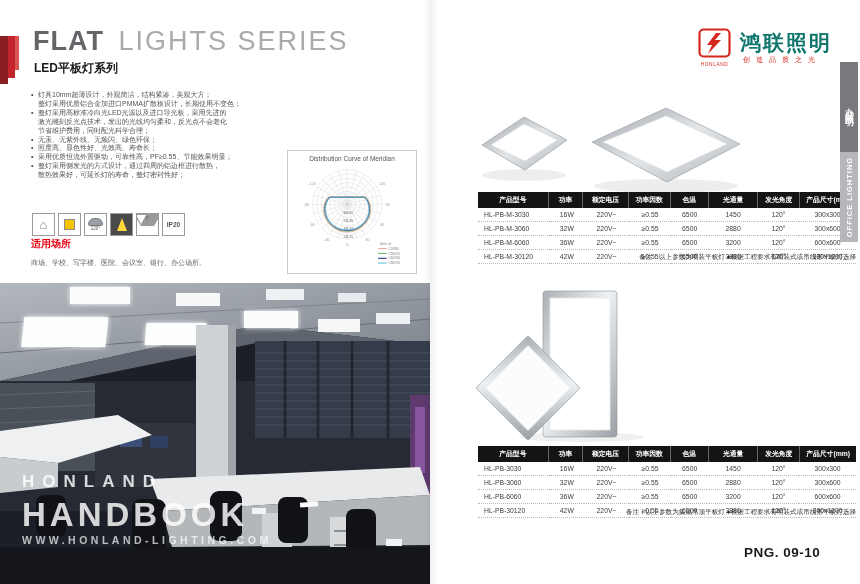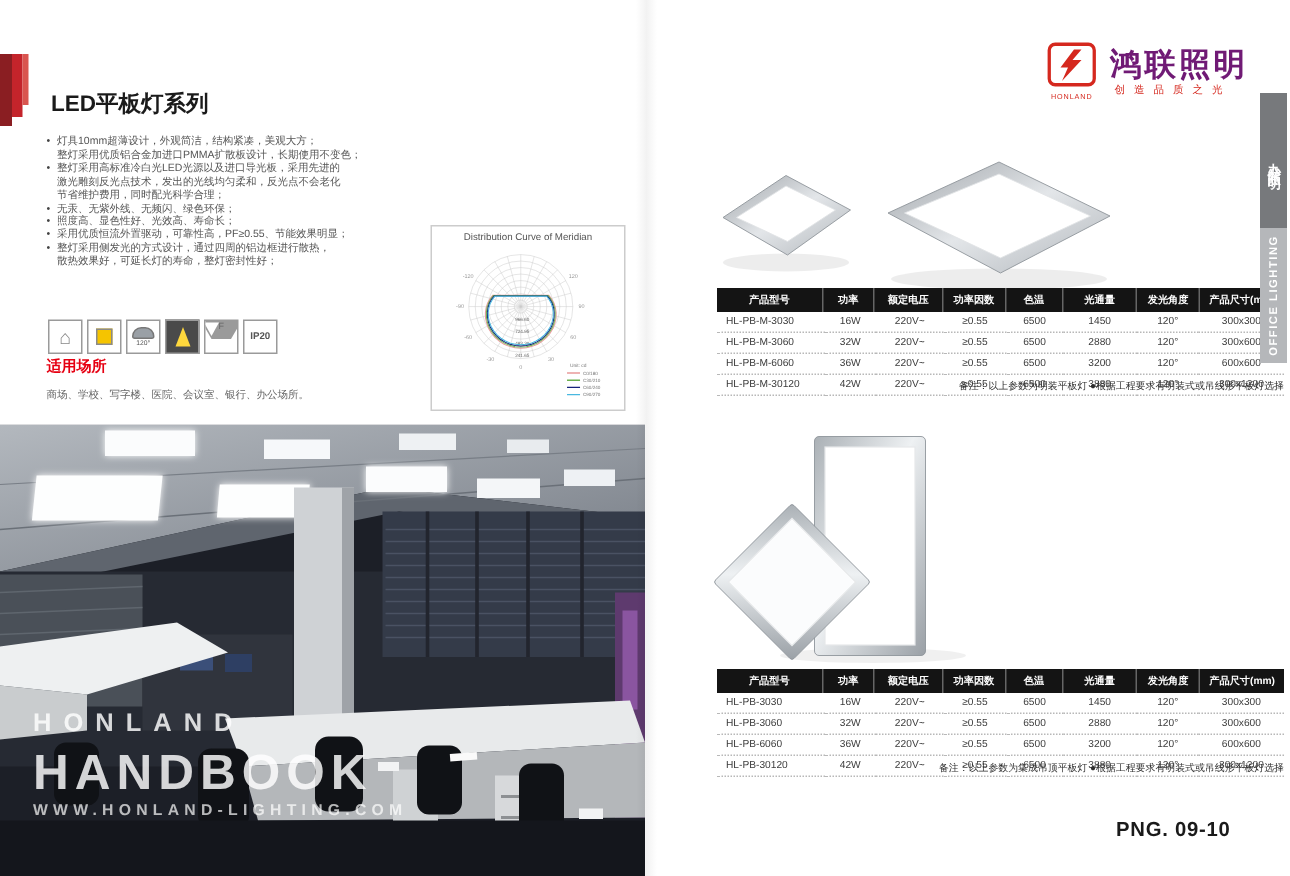--- a/index.html
+++ b/index.html
@@ -7,21 +7,21 @@
         font-family:"Liberation Sans","DejaVu Sans",sans-serif;}
   
   .red-bars{position:absolute;left:0;top:36px;display:flex;align-items:flex-start;}
   .red-bars span{display:block;}
   .rb1{width:8px;height:48px;background:#8a1e22;}
   .rb2{width:7px;height:42px;background:#c4242b;}
   .rb3{width:4px;height:34px;background:#d9554f;}
   .title-row{position:absolute;left:33px;top:26px;font-size:27px;letter-spacing:1px;white-space:nowrap;}
   .title-bold{font-weight:700;color:#636569;}
   .title-light{font-weight:400;color:#a8aaad;letter-spacing:2px;margin-left:6px;}
-  .title-cn{position:absolute;left:34px;top:60px;font-size:15px;font-weight:700;color:#1a1a1a;}
+  .title-cn{position:absolute;left:34px;top:60px;font-size:12px;font-weight:700;color:#1a1a1a;}
   
   .features{position:absolute;left:31px;top:91px;width:250px;}
   .feat-line{display:flex;font-size:7px;line-height:8.9px;color:#555;}
   .feat-line .bullet{width:7px;color:#444;}
   
   .icon-row{position:absolute;left:32px;top:213px;display:flex;gap:3px;}
   .icon-box{width:21px;height:21px;border:1px solid #9a9a9a;background:#fff;position:relative;
             display:flex;align-items:center;justify-content:center;flex-direction:column;overflow:hidden;}
   .icon-box .cap{font-size:4.5px;color:#555;line-height:5px;}
   .house-glyph{font-size:13px;color:#888;line-height:13px;}
@@ -44,21 +44,21 @@
   .curve-title{font-size:6.5px;color:#555;text-align:center;margin-top:4px;}
   .curve-box svg{display:block;margin:0 auto;}
   
   .photo{position:absolute;left:0;top:283px;width:430px;height:301px;overflow:hidden;}
   .overlay{position:absolute;left:22px;top:189px;color:rgba(255,255,255,0.82);z-index:5;}
   .ov1{font-size:17px;letter-spacing:8px;font-weight:600;}
   .ov2{font-size:33px;letter-spacing:4px;font-weight:700;line-height:34px;margin-top:6px;}
   .ov-url{font-size:10.5px;letter-spacing:3.5px;font-weight:600;margin-top:2px;color:rgba(255,255,255,0.7);}
   
   .logo-wrap{position:absolute;left:698px;top:28px;display:flex;align-items:flex-start;}
-  .brand-cn{position:absolute;left:740px;top:29px;font-size:21px;font-weight:900;color:#701a75;letter-spacing:2px;text-align:center;}
+  .brand-cn{position:absolute;left:740px;top:29px;font-size:21px;font-weight:900;color:#0f766e;letter-spacing:2px;text-align:center;}
   .brand-slogan{position:absolute;left:743px;top:55px;font-size:7px;letter-spacing:6px;color:#d5281e;}
   .prod-svg-top{position:absolute;left:470px;top:95px;}
   .prod-svg-mid{position:absolute;left:470px;top:283px;}
   .spec-table{position:absolute;left:478px;width:378px;font-size:7px;}
   .t1{top:192px;} .t2{top:446px;}
   .trow{display:flex;width:100%;}
   .thead{background:#141414;color:#fff;}
   .thead .tcell{padding:3px 0;font-weight:700;border-right:1px solid rgba(255,255,255,0.35);font-size:6.8px;}
   .thead .tcell:last-child{border-right:none;}
   .tbodyr .tcell{padding:3px 0;color:#3c3c3c;border-bottom:1px dotted #b8b8b8;font-size:6.8px;}
@@ -83,20 +83,24 @@
 <body>
 
 <div class="page">
 
   <div class="red-bars">
     <span class="rb1"></span>
       <span class="rb2"></span>
       <span class="rb3"></span>
   </div>
 
+  <div class="title-row">
+    <span class="title-bold">FLAT</span>
+    <span class="title-light">LIGHTS SERIES</span>
+  </div>
   <div class="title-cn">LED平板灯系列</div>
 
   <div class="features">
 
       <div class="feat-line">
         <span class="bullet">•</span>
         <span>灯具10mm超薄设计，外观简洁，结构紧凑，美观大方；</span>
       </div>
 
       <div class="feat-line">

